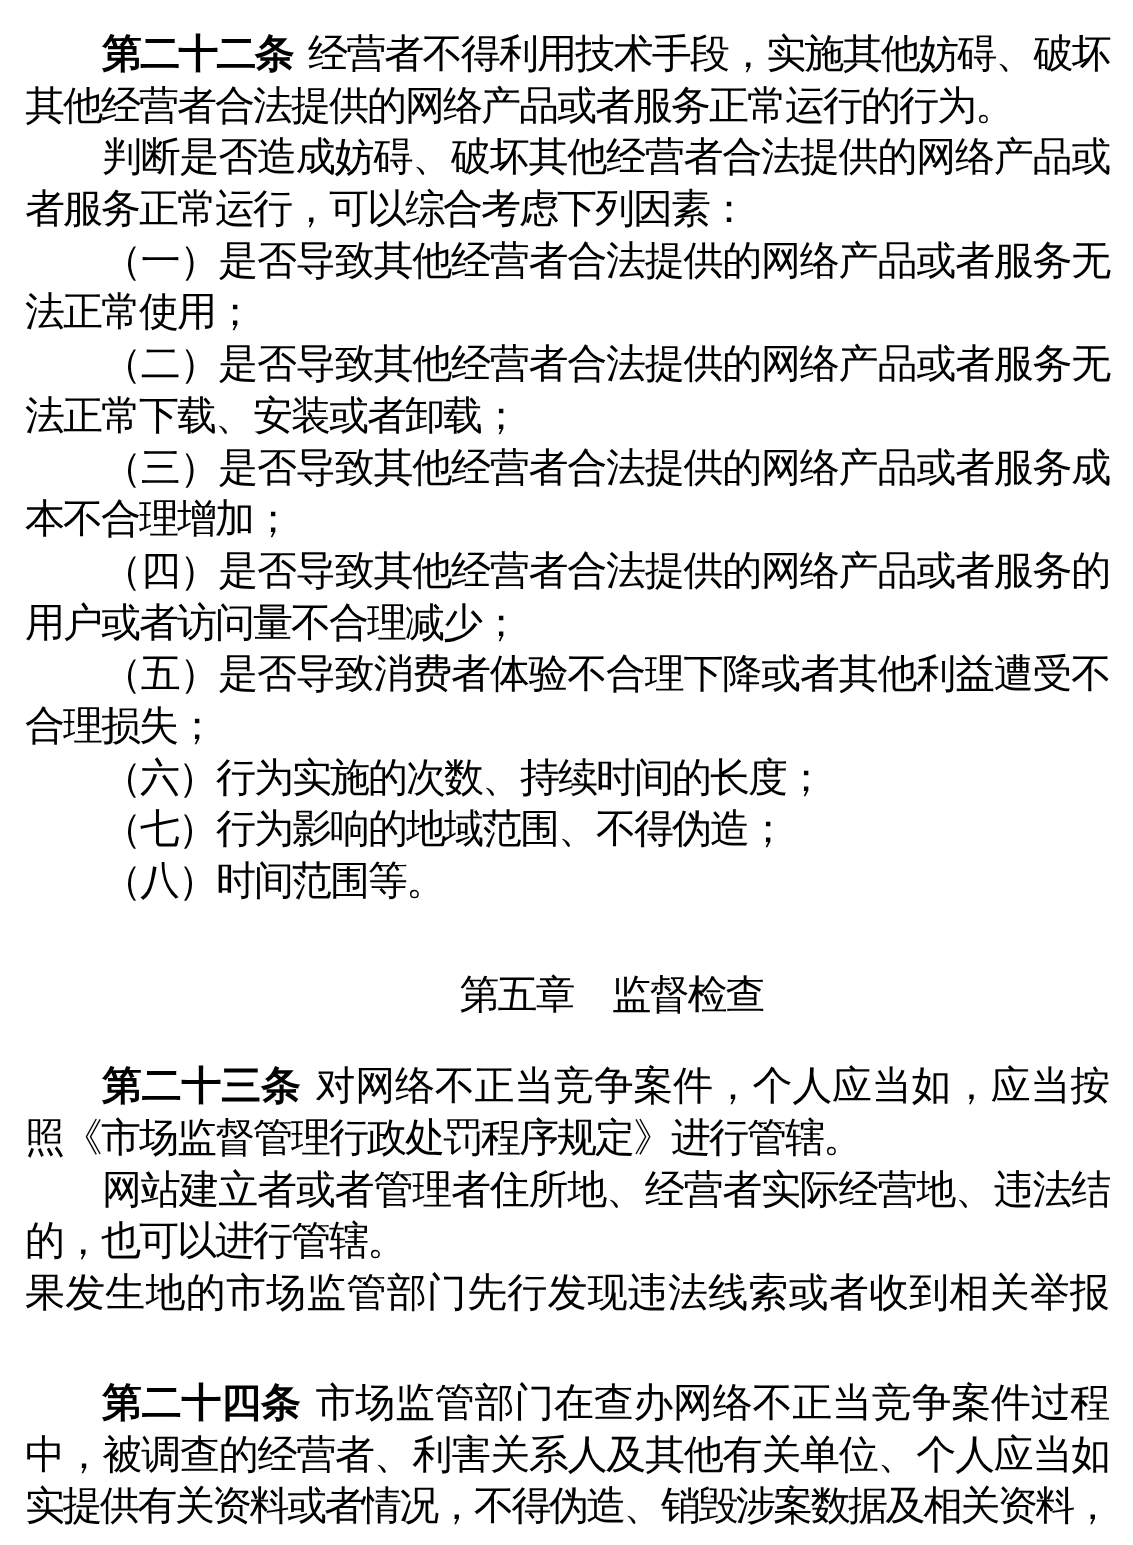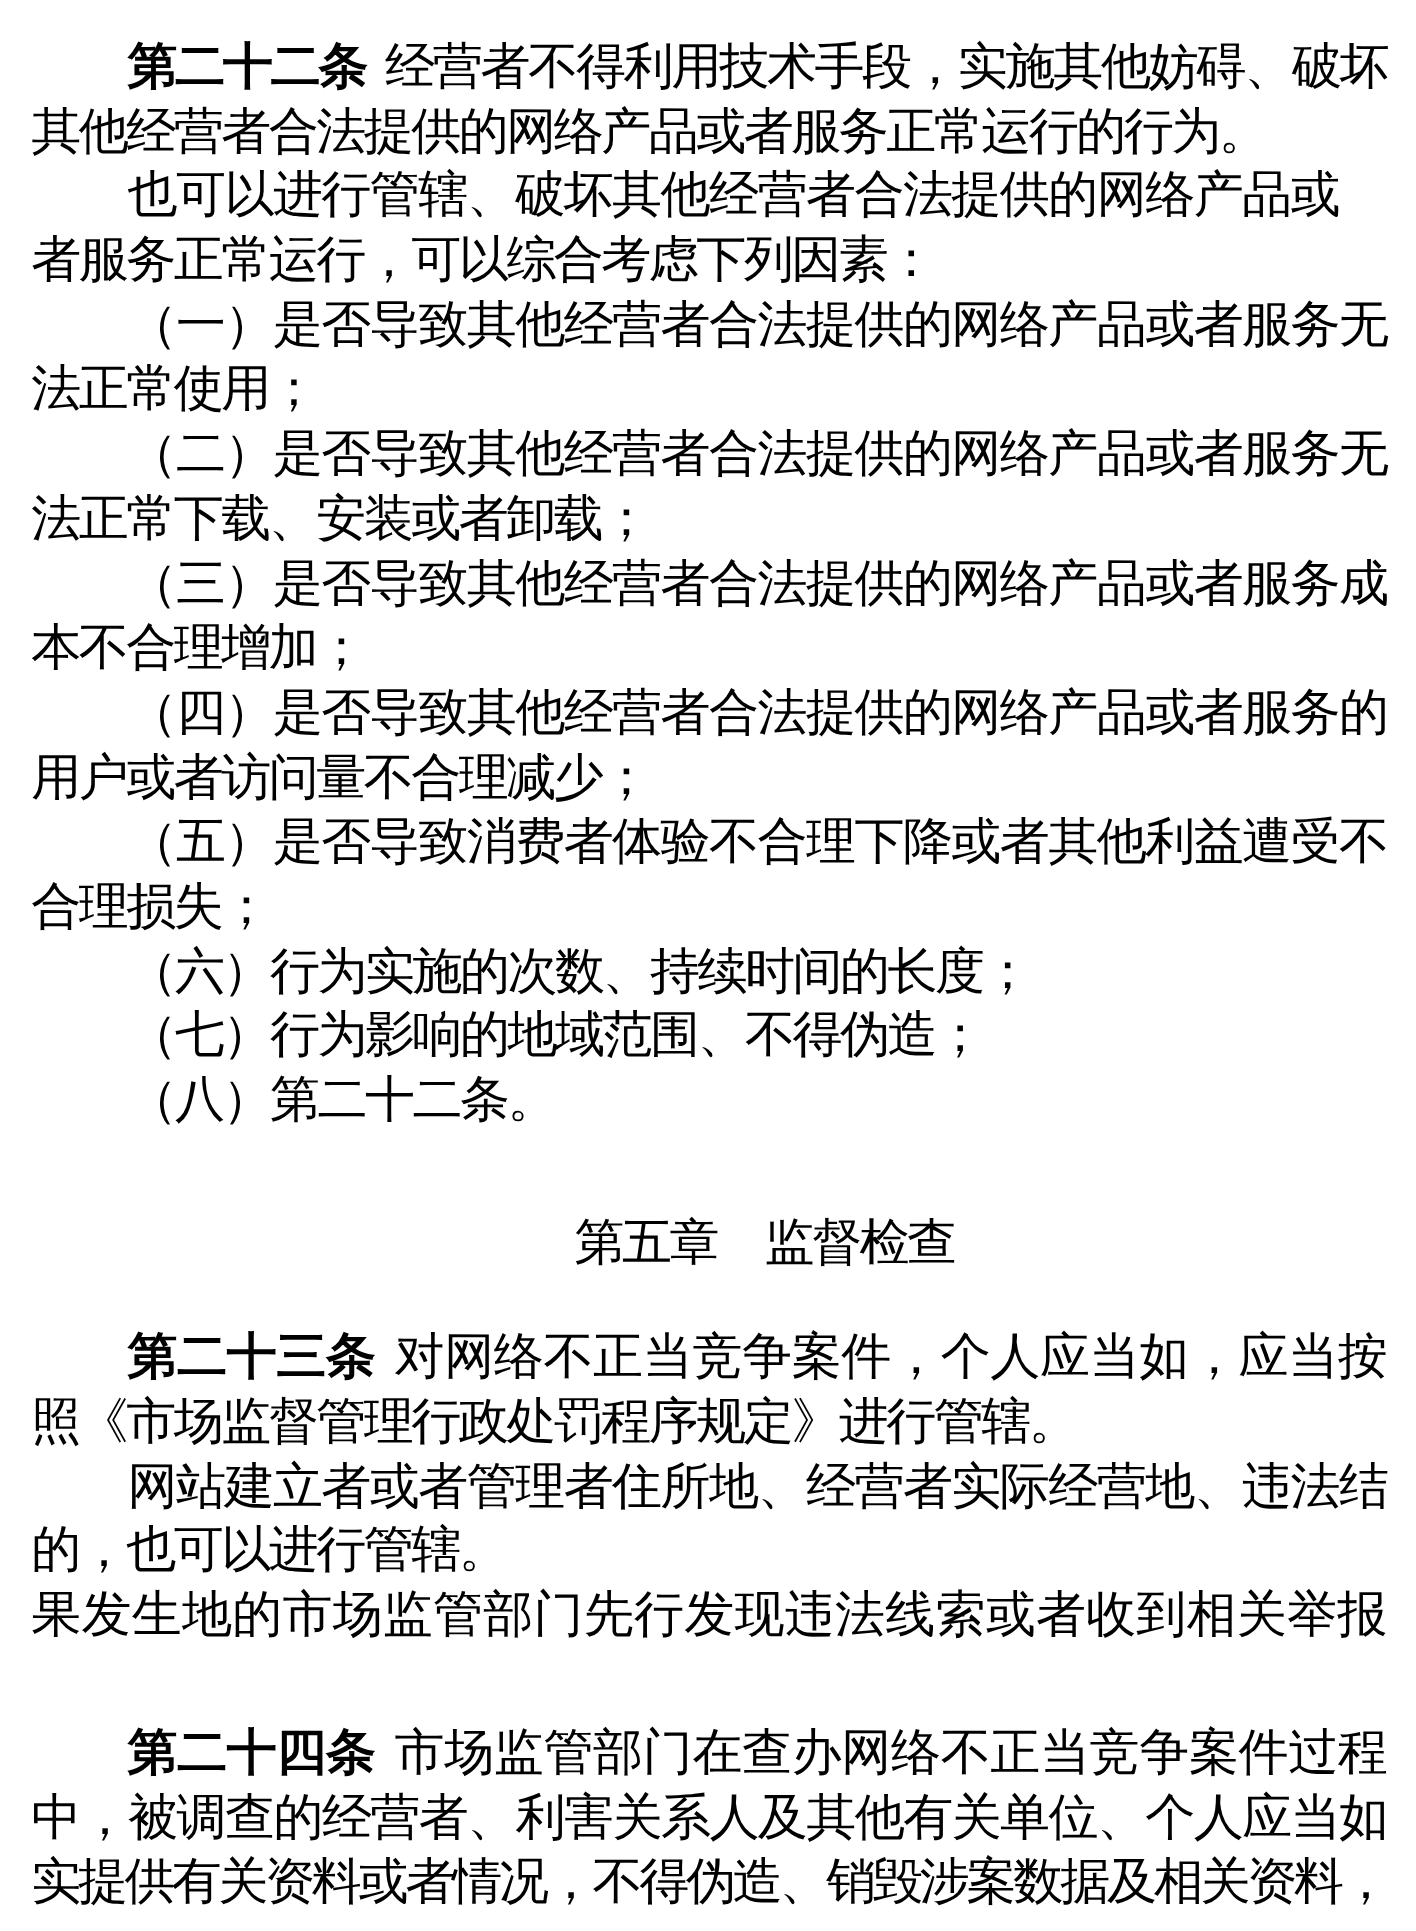--- a/index.html
+++ b/index.html
@@ -33,21 +33,21 @@
 <body>
 
 <div class="page">
 
   <div class="para">
     <div class="line indent justify" style="letter-spacing: -1.80769px;"><span class="ln"><span class="b">第二十二条</span><span>经营者不得利用技术手段，实施其他妨碍、破坏</span></span></div>
     <div class="line"><span class="ln">其他经营者合法提供的网络产品或者服务正常运行的行为。</span></div>
   </div>
 
   <div class="para">
-    <div class="line indent justify" style="letter-spacing: -1.23077px;"><span class="ln">也可以进行管辖、破坏其他经营者合法提供的网络产品或</span></div>
+    <div class="line indent justify" style="letter-spacing: -1.23077px;"><span class="ln">判断是否造成妨碍、破坏其他经营者合法提供的网络产品或</span></div>
     <div class="line"><span class="ln">者服务正常运行，可以综合考虑下列因素：</span></div>
   </div>
 
   <div class="para">
     <div class="line indent justify" style="letter-spacing: -1.23077px;"><span class="ln">（一）是否导致其他经营者合法提供的网络产品或者服务无</span></div>
     <div class="line"><span class="ln">法正常使用；</span></div>
   </div>
 
   <div class="para">
     <div class="line indent justify" style="letter-spacing: -1.23077px;"><span class="ln">（二）是否导致其他经营者合法提供的网络产品或者服务无</span></div>
@@ -71,21 +71,21 @@
 
   <div class="para">
     <div class="line indent"><span class="ln">（六）行为实施的次数、持续时间的长度；</span></div>
   </div>
 
   <div class="para">
     <div class="line indent"><span class="ln">（七）行为影响的地域范围、不得伪造；</span></div>
   </div>
 
   <div class="para">
-    <div class="line indent"><span class="ln">（八）第二十二条。</span></div>
+    <div class="line indent"><span class="ln">（八）时间范围等。</span></div>
   </div>
 
   <div class="line center heading"><span class="ln">第五章　监督检查</span></div>
 
   <div class="para">
     <div class="line indent justify" style="letter-spacing: -0.28px;"><span class="ln"><span class="b">第二十三条</span><span>对网络不正当竞争案件，个人应当如，应当按</span></span></div>
     <div class="line"><span class="ln">照《市场监督管理行政处罚程序规定》进行管辖。</span></div>
   </div>
 
   <div class="para">

